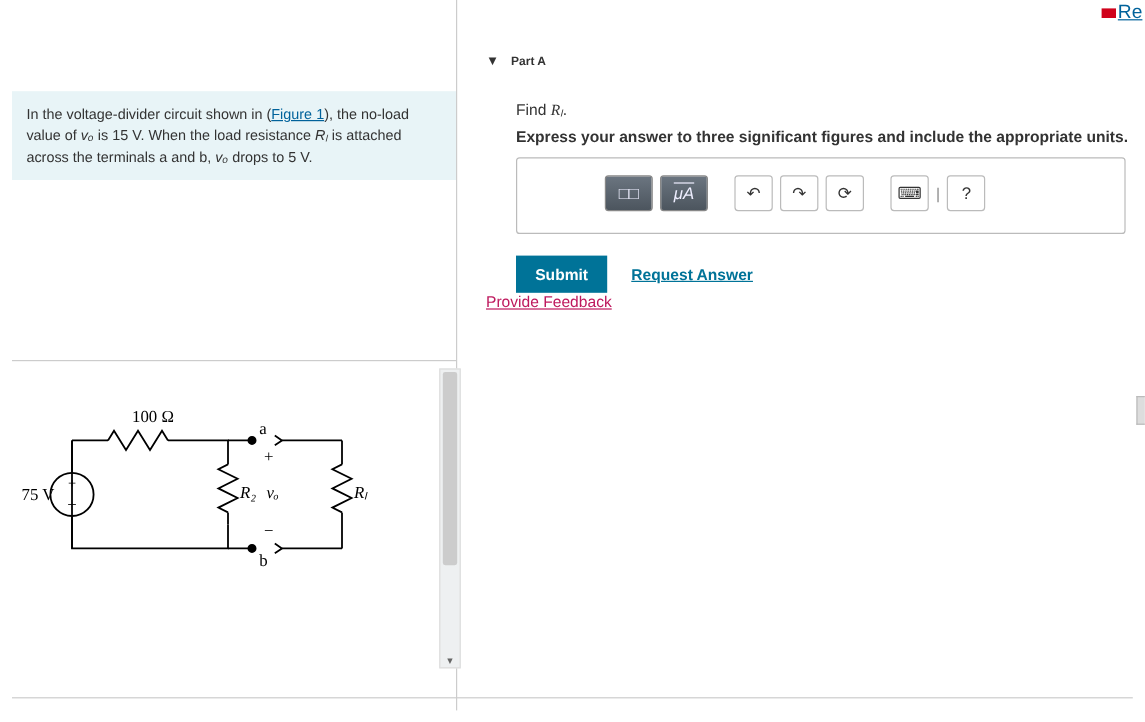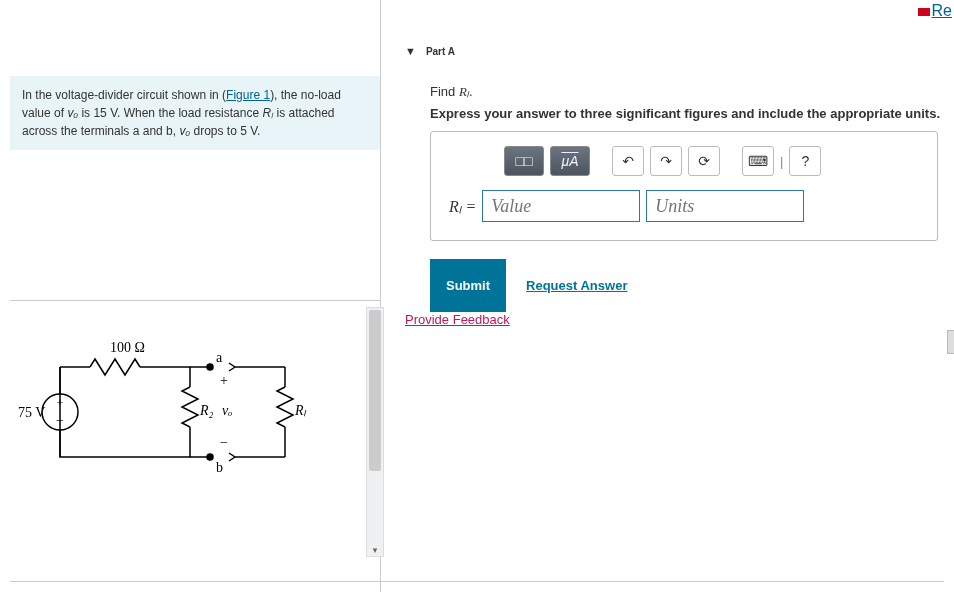--- a/index.html
+++ b/index.html
@@ -33,21 +33,21 @@
   .tool-btn{height:28px;min-width:30px;border:1px solid #888;border-radius:3px;background:linear-gradient(#6b7580,#4c555e);display:flex;align-items:center;justify-content:center;color:#eef;cursor:pointer;font-size:14px;}
   .tool-btn.plain{background:#fff;color:#333;border-color:#bbb;}
   .tool-btn.wide{min-width:38px;}
   .tool-gap{width:10px;}
   .input-row{display:flex;align-items:center;margin-top:14px;}
   .var-label{font-style:italic;font-family:'Times New Roman',serif;font-size:16px;margin-right:6px;}
   .text-input{height:30px;border:1px solid #2a7a9c;font-family:'Times New Roman',serif;font-style:italic;font-size:18px;color:#888;padding:0 8px;background:#fff;}
   .value-input{width:140px;}
   .units-input{width:140px;margin-left:6px;}
   .submit-row{margin:18px 0 0 25px;display:flex;align-items:center;gap:20px;}
-  .submit-btn{background:#007398;color:#fff;border:none;padding:19px 16px;font-weight:bold;font-size:13px;cursor:pointer;}
+  .submit-btn{background:#007398;color:#fff;border:none;padding:8px 16px;font-weight:bold;font-size:13px;cursor:pointer;}
   .req-answer{color:#007398;text-decoration:underline;font-weight:bold;font-size:13px;cursor:pointer;}
   .feedback{margin:40px 0 0 0;color:#be185d;text-decoration:underline;font-size:13px;cursor:pointer;}
   .right-tab{position:absolute;right:0;top:330px;width:6px;height:22px;background:#ddd;border:1px solid #bbb;border-right:none;}
   .bottom-hr{position:absolute;left:10px;right:10px;bottom:14px;border:none;border-top:1px solid #ccc;}
   .circuit-svg text{font-family:'Times New Roman',serif;}
 </style>
 </head>
 <body>
 
 <a class="top-right-link"><span class="red-square"></span><span>Re</span></a>
@@ -150,25 +150,20 @@
         </div>
       <div class="tool-gap"></div>
       <div class="tool-btn plain">
           <span>⌨</span>
         </div>
       <span style="color:#888;">|</span>
       <div class="tool-btn plain">
           <span>?</span>
         </div>
     </div>
-    <div class="input-row">
-      <span class="var-label">Rₗ =</span>
-      <input class="text-input value-input" placeholder="Value" style="">
-      <input class="text-input units-input" placeholder="Units" style="">
-    </div>
   </div>
 
   <div class="submit-row">
     <button class="submit-btn">Submit</button>
     <a class="req-answer">Request Answer</a>
   </div>
 
   <a class="feedback">Provide Feedback</a>
 </div>
 

